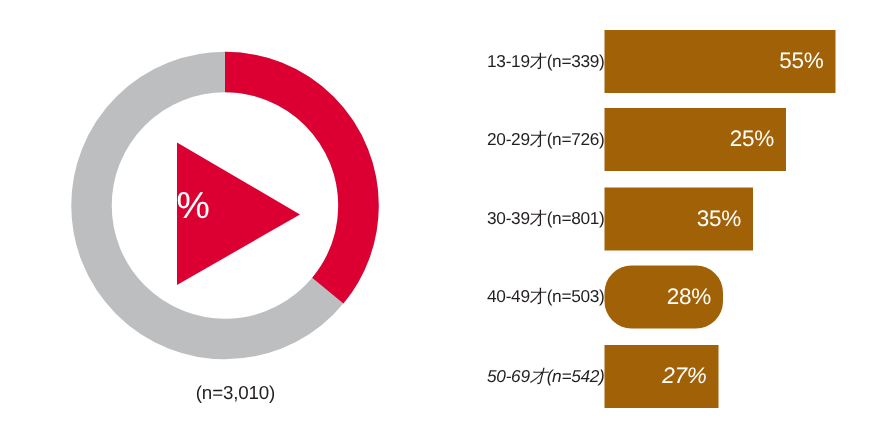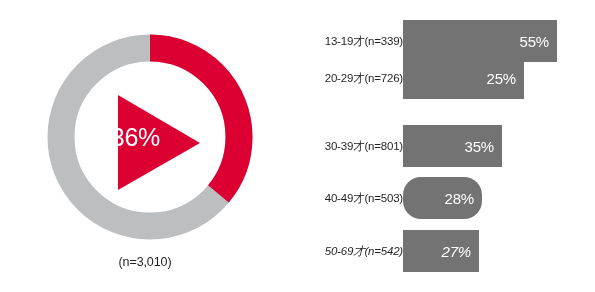--- a/index.html
+++ b/index.html
@@ -49,36 +49,37 @@
     top: 29px;
     width: 216px;
     height: 216px;
     pointer-events: none;
   }
   #donut-value {
     position: absolute;
     left: 28px;
     top: 96px;
     width: 90px;
-    text-align: right;
+    text-align: center;
     font-size: 25px;
     font-weight: 400;
     color: #ffffff;
     letter-spacing: -0.3px;
     line-height: 1;
   }
   #donut-caption {
     position: absolute;
     left: 0px;
     top: 255px;
     width: 290px;
     text-align: center;
     font-size: 12.5px;
     color: #231f20;
     letter-spacing: -0.1px;
+    padding-left: 12px;
   }
 
   
   #bars-panel {
     position: absolute;
     left: 290px;
     top: 0;
     width: 305px;
     height: 292px;
   }
@@ -103,21 +104,21 @@
     position: absolute;
     left: 113px;
     top: 1px;
     height: 42px;
   }
   .bar-fill {
     position: absolute;
     left: 0;
     top: 0;
     height: 42px;
-    background: #737373;
+    background: #a16207;
   }
   .bar-value {
     position: absolute;
     top: 50%;
     transform: translateY(-50%);
     right: 8px;
     color: #ffffff;
     font-size: 15px;
     font-weight: 400;
     letter-spacing: -0.2px;
@@ -154,21 +155,21 @@
 
     <div class="bar-row" style="top:19px;">
       <div class="bar-label">13-19才(n=339)</div>
       <div class="bar-track">
         <div class="bar-fill" style="width:154px;">
           <span class="bar-value">55%</span>
         </div>
       </div>
     </div>
 
-    <div class="bar-row" style="top:56px;">
+    <div class="bar-row" style="top:71px;">
       <div class="bar-label">20-29才(n=726)</div>
       <div class="bar-track">
         <div class="bar-fill" style="width:121px;">
           <span class="bar-value">25%</span>
         </div>
       </div>
     </div>
 
     <div class="bar-row" style="top:124px;">
       <div class="bar-label">30-39才(n=801)</div>

